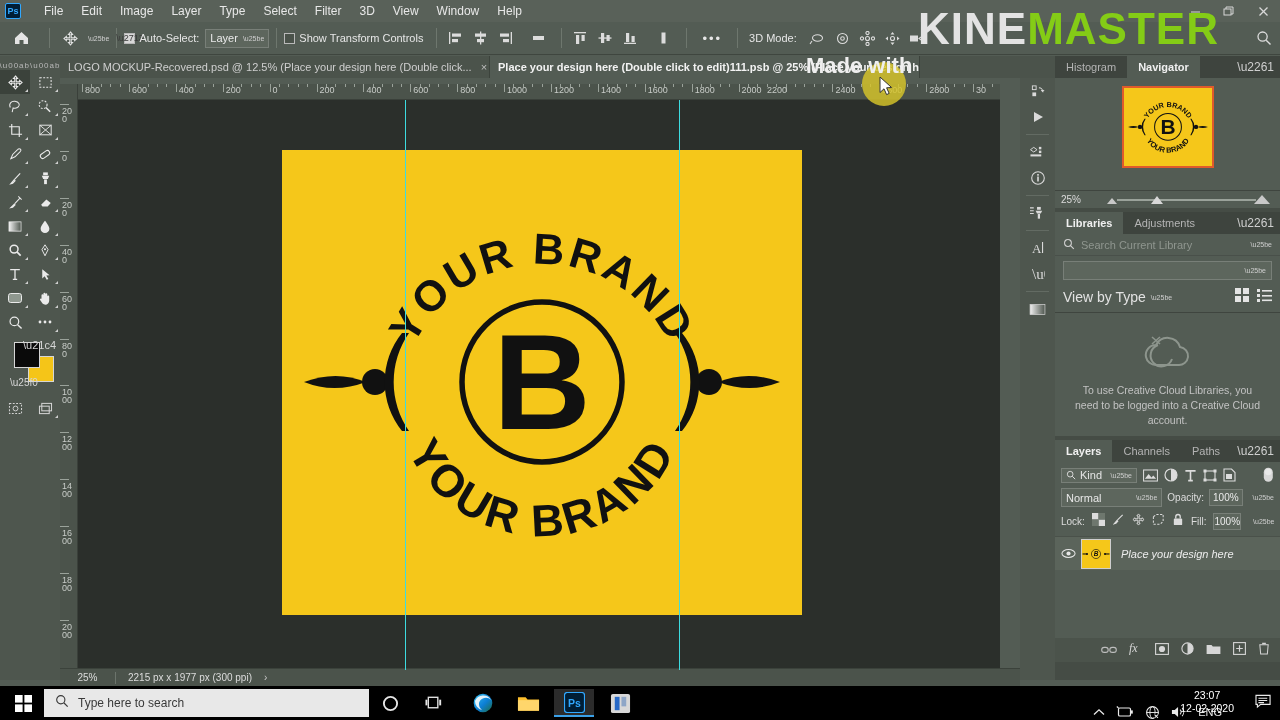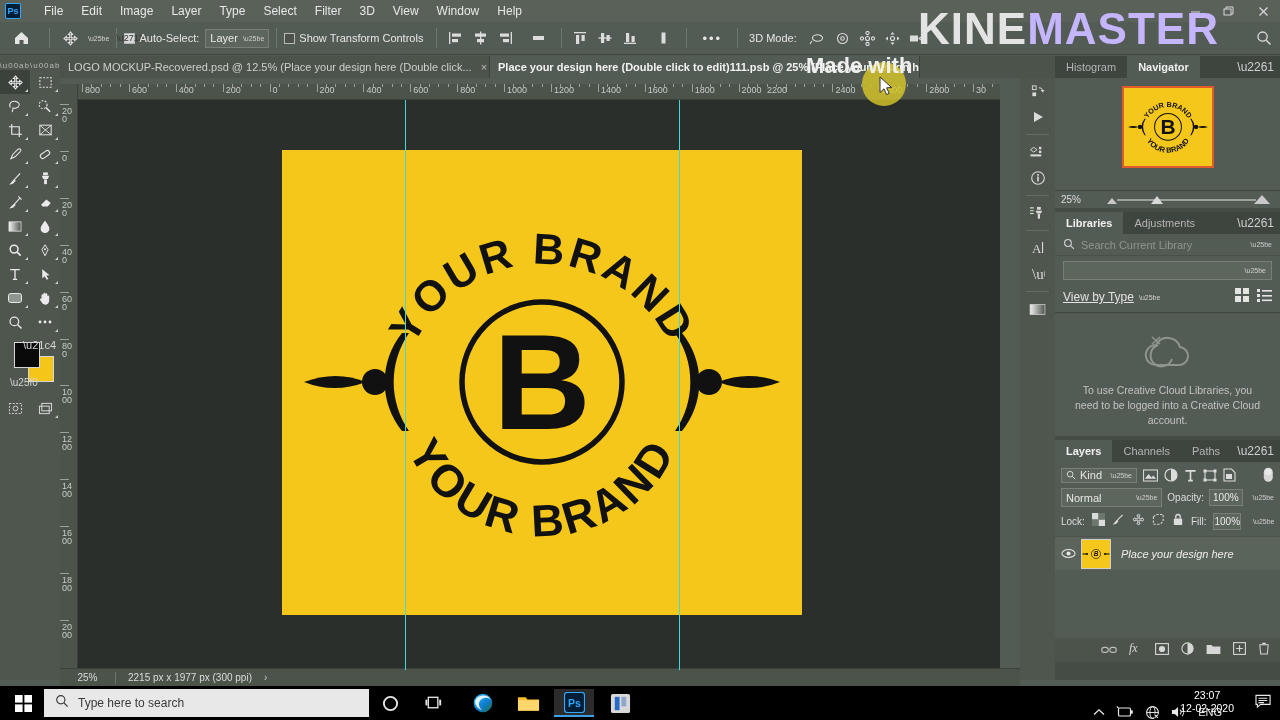--- a/index.html
+++ b/index.html
@@ -169,21 +169,21 @@
   }
   .lib-search input {
     flex:1; background:transparent; border:0; outline:0;
     color:#d4d4d4; font-size:11px; font-family:inherit;
   }
   .lib-search input::placeholder { color:#8f968f; }
   .lib-dd { margin:5px 8px; height:19px; background:#5d665d; border:1px solid #787f78;
     display:flex; align-items:center; justify-content:flex-end; padding:0 5px; }
   .lib-viewrow { display:flex; align-items:center; padding:3px 8px 6px 8px;
     border-bottom:1px solid #3f453f; }
-  .lib-viewrow .lbl { font-size:12px; color:#e2e2e2;text-decoration:underline; }
+  .lib-viewrow .lbl { font-size:14px; color:#e2e2e2; }
   .view-icons { margin-left:auto; display:flex; gap:8px; }
   #lib-empty { padding:16px 16px 8px; text-align:center; }
   .cc-mark { display:flex; justify-content:center; margin-bottom:10px; }
   .lib-msg { font-size:10.5px; color:#c2c2c2; line-height:15px; }
   .lib-foot { display:flex; align-items:center; justify-content:flex-end; gap:10px;
     padding:4px 8px; font-size:10px; color:#cfcfcf; }
 
   #layers-body { background:#535c54; }
   .lay-filter { display:flex; align-items:center; gap:6px; padding:5px 6px; }
   .kind-dd { width:76px; height:15px; background:#5d665d; border:1px solid #787f78;
@@ -215,21 +215,21 @@
   .st-zoom { width:55px; text-align:center; font-size:10px; color:#dcdcdc; }
   .st-sep { width:1px; height:12px; background:#6c746c; }
   .st-info { font-size:10px; color:#dcdcdc; padding-left:12px; }
   .st-arrow { font-size:10px; color:#c8c8c8; padding-left:12px; }
 
   
   #wm-kine {
     position:absolute; left:918px; top:4px; font-size:44px; font-weight:bold;
     color:#e3e3e3; letter-spacing:1px; pointer-events:none; white-space:nowrap;
   }
-  #wm-kine .light { color:#c4b5fd; }
+  #wm-kine .light { color:#84cc16; }
   #wm-made {
     position:absolute; left:806px; top:53px; font-size:22px; font-weight:bold;
     color:#efefef; pointer-events:none; white-space:nowrap;
   }
   #wm-dot {
     position:absolute; left:862px; top:62px; width:44px; height:44px; border-radius:50%;
     background:#d8c62a; opacity:.82; pointer-events:none;
   }
   #cursor { position:absolute; left:879px; top:76px; pointer-events:none; }
 

